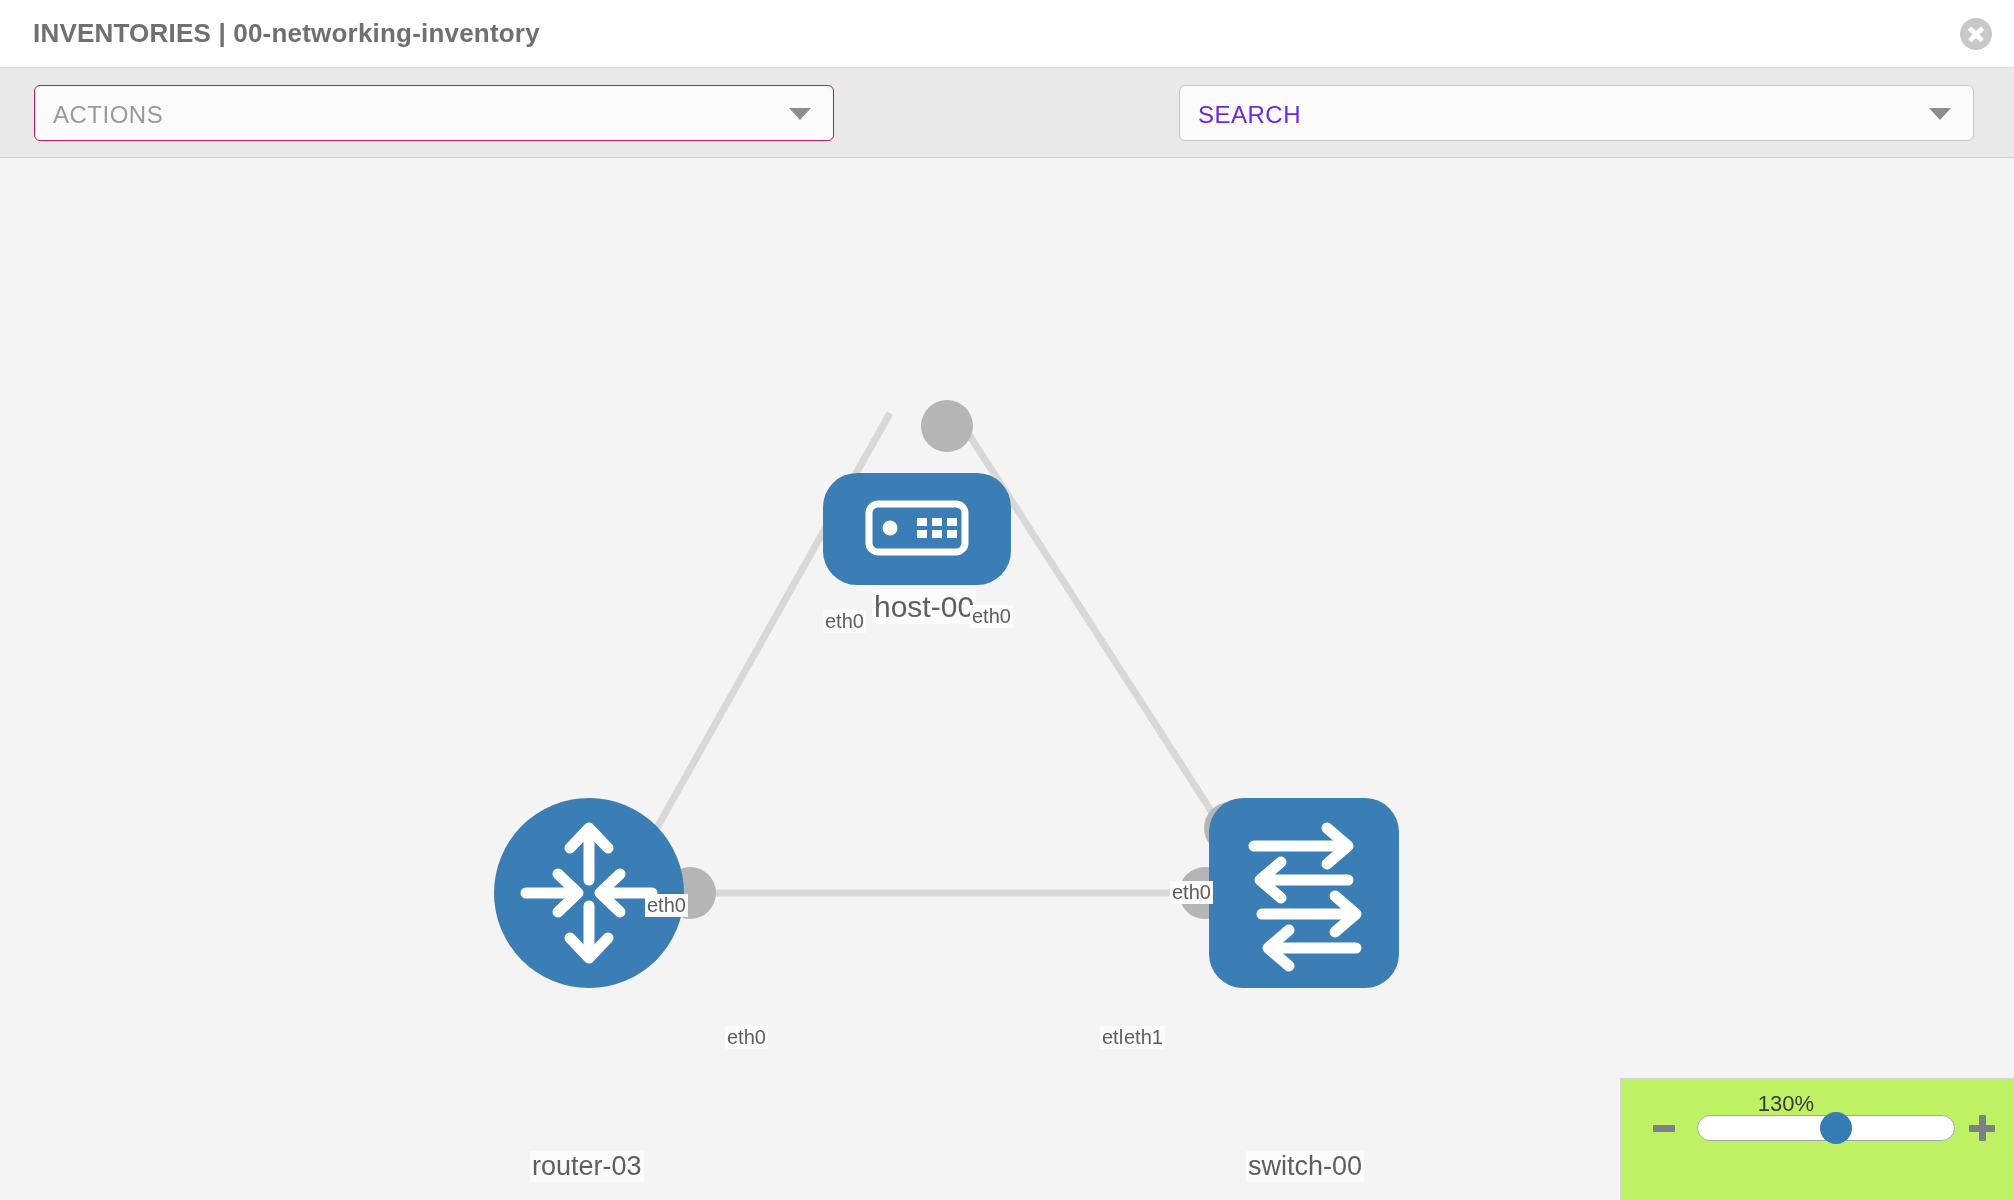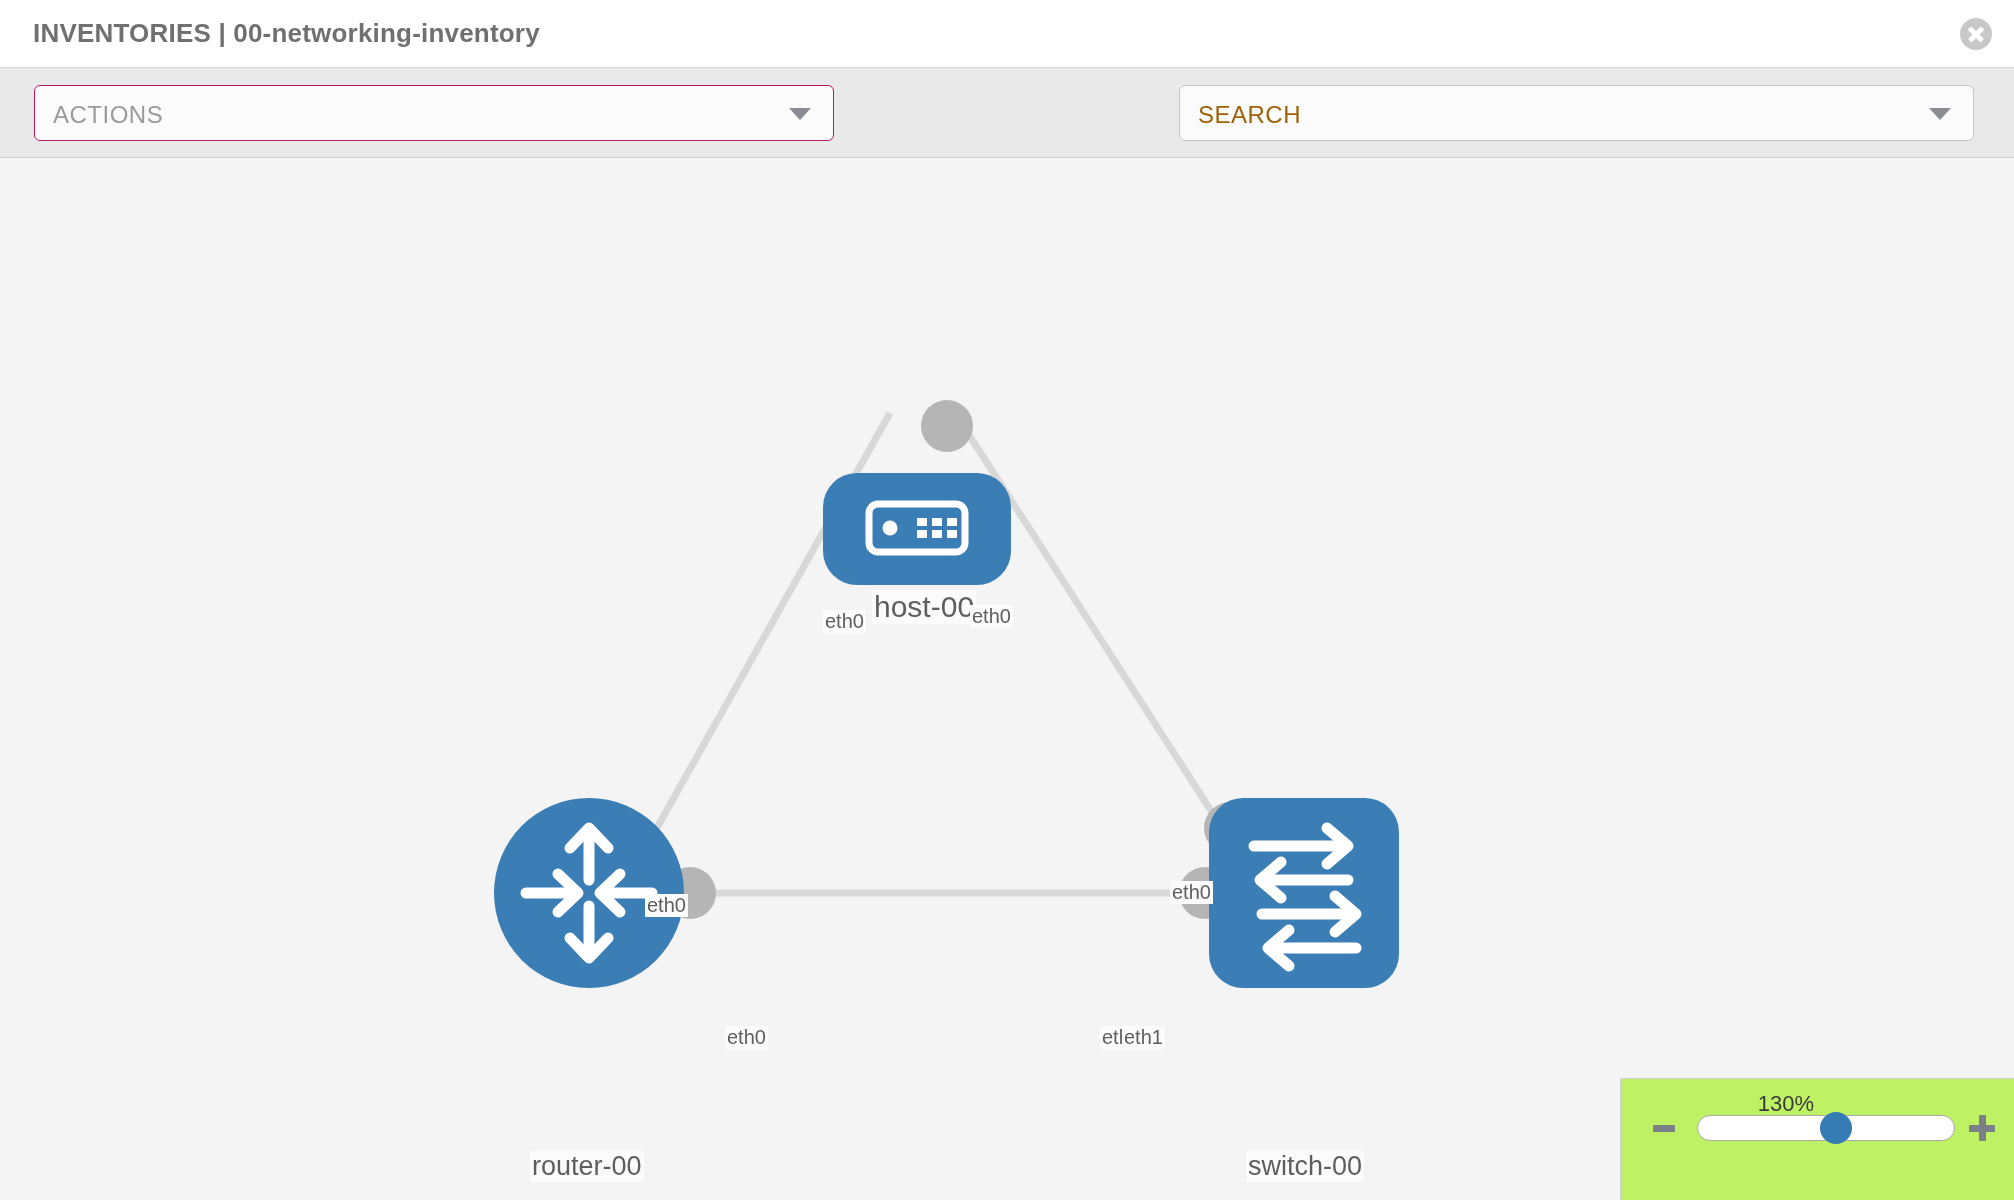--- a/index.html
+++ b/index.html
@@ -121,21 +121,21 @@
     border: 1px solid #c6c6c6;
     border-radius: 6px;
     box-sizing: border-box;
     cursor: text;
   }
   .search-select .label {
     position: absolute;
     left: 18px;
     top: 15px;
     font-size: 24px;
-    color: #a16207;
+    color: #6d28d9;
     letter-spacing: 0.5px;
   }
   .search-select .caret { right: 22px; top: 22px; }
 
   
   .canvas {
     position: absolute;
     left: 0; top: 158px;
     width: 2014px;
     height: 1042px;
@@ -328,21 +328,21 @@
           <polyline points="1335,738 1356,756 1335,774"></polyline>
 
           <line x1="1356" y1="790" x2="1270" y2="790"></line>
           <polyline points="1289,772 1268,790 1289,808"></polyline>
         </g>
       </g>
     </svg>
 
     <div class="node-label" style="left:872px; top:432px; font-size:30px;">host-00</div>
 
-    <div class="node-label" style="left:530px; top:993px;">router-00</div>
+    <div class="node-label" style="left:530px; top:993px;">router-03</div>
 
     <div class="node-label" style="left:1246px; top:993px;">switch-00</div>
 
     <div class="iface-label" style="left:823px; top:452px;">eth0</div>
 
     <div class="iface-label" style="left:970px; top:447px;">eth0</div>
 
     <div class="iface-label" style="left:645px; top:736px;">eth0</div>
 
     <div class="iface-label" style="left:1170px; top:723px;">eth0</div>

